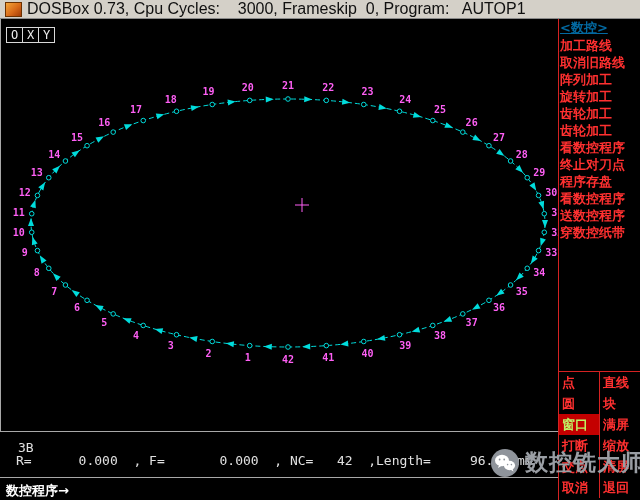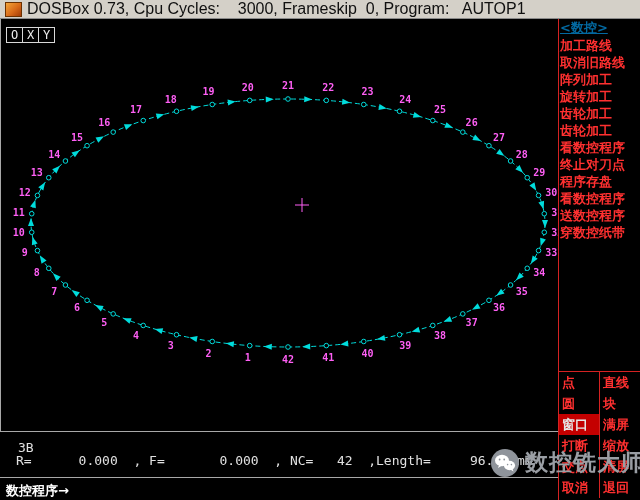--- a/index.html
+++ b/index.html
@@ -25,21 +25,21 @@
   .right-panel{position:absolute;top:19px;right:0;bottom:0;width:82px;background:#000;
                border-left:1px solid #d42222;box-sizing:border-box;}
   .menu-header{color:#0369a1;font:bold 13px/18px "DejaVu Sans",sans-serif;padding-left:1px;white-space:nowrap;text-decoration:underline;}
   .menu-item{color:#ff3030;font:bold 13px/17px "DejaVu Sans",sans-serif;padding-left:1px;
              white-space:nowrap;cursor:default;}
   .tool-menu{position:absolute;left:0;right:0;top:352px;border-top:1px solid #d42222;}
   .tool-row{display:flex;height:21px;}
   .tool-cell{flex:1;color:#ff3030;font:bold 13px/21px "DejaVu Sans",sans-serif;
              padding-left:3px;white-space:nowrap;cursor:default;}
   .tool-cell.left{border-right:1px solid #d42222;}
-  .tool-cell.active{background:#c40000;color:#e5e5e5;}
+  .tool-cell.active{background:#c40000;color:#bef264;}
   
   .status-mode{position:absolute;left:0;top:431px;width:558px;height:22px;box-sizing:border-box;
                border-top:1px solid #a8a8a8;color:#e0e0e0;font:13px "DejaVu Sans Mono",monospace;
                padding:8px 0 0 18px;}
   .status-readout{position:absolute;left:0;top:453px;width:558px;color:#e0e0e0;
                   font:13px "DejaVu Sans Mono",monospace;padding-left:16px;white-space:pre;}
   .bottom-bar{position:absolute;left:0;top:477px;width:558px;height:23px;box-sizing:border-box;
               border-top:1px solid #a8a8a8;color:#ffffff;
               font:bold 13px "DejaVu Sans",sans-serif;padding:4px 0 12px 6px;}
   

